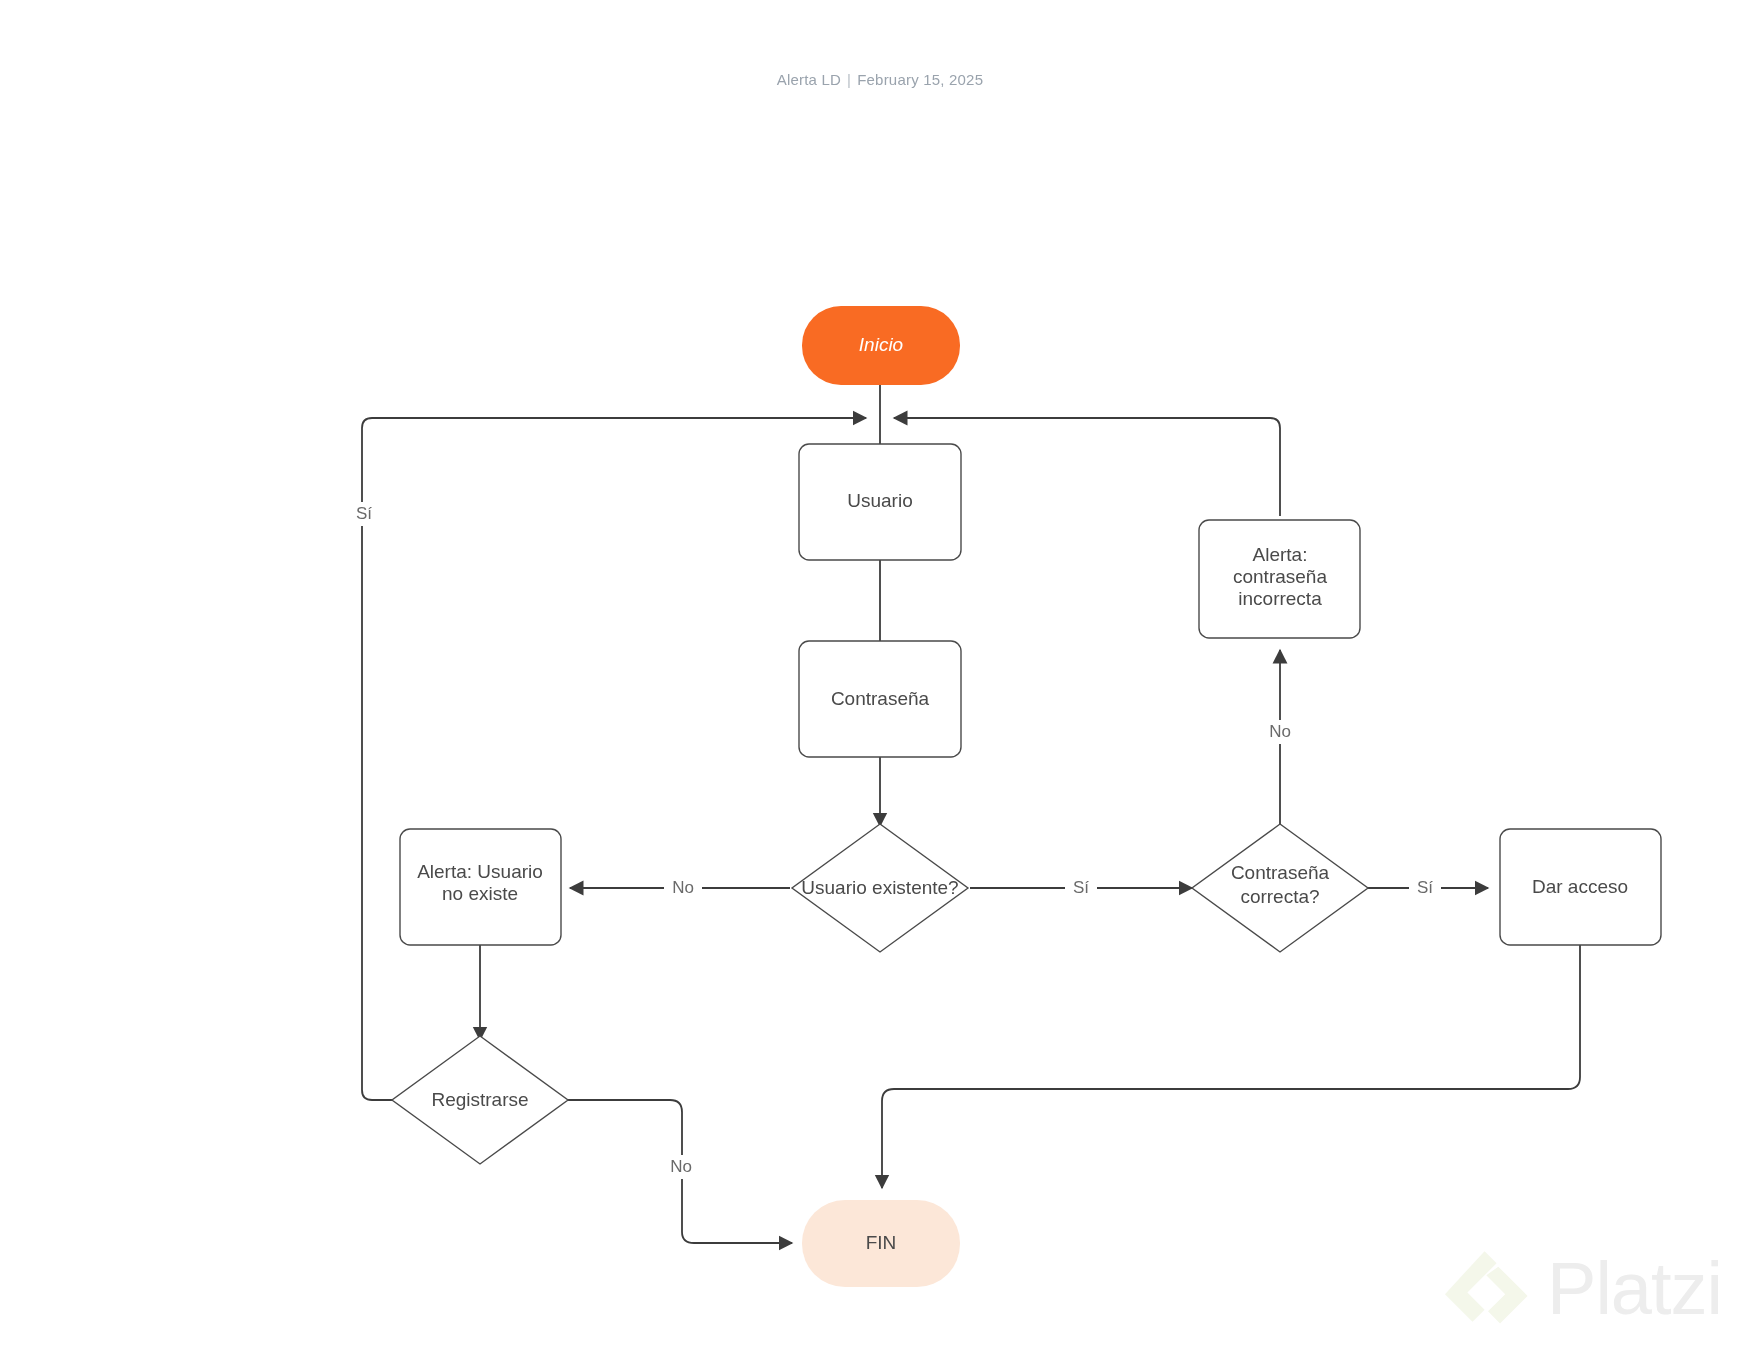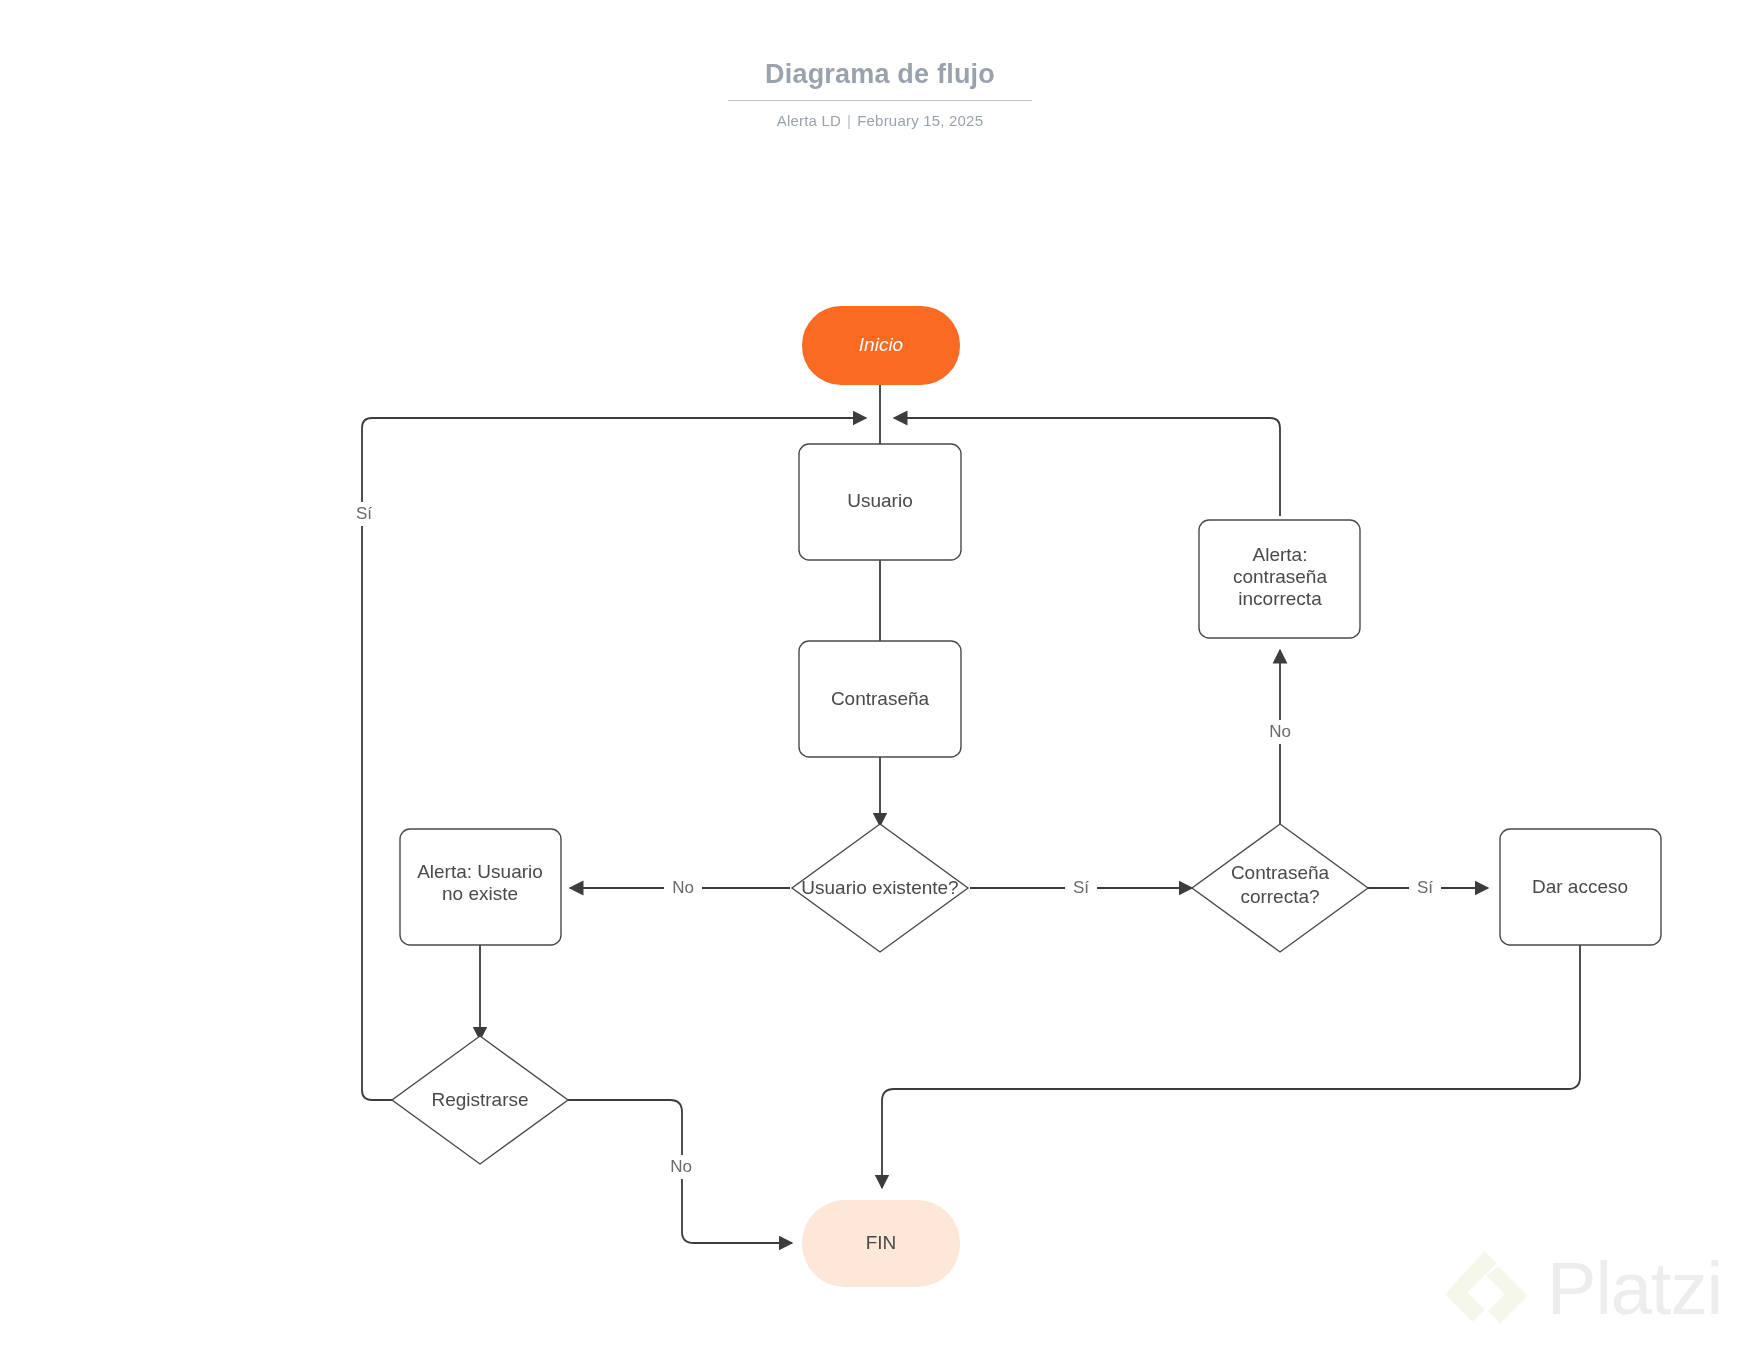--- a/index.html
+++ b/index.html
@@ -122,24 +122,20 @@
     font-weight: 400;
     color: #ededed;
     letter-spacing: -1px;
     line-height: 1;
   }
 </style>
 </head>
 <body>
 
 <div class="doc-header">
-  <div>
-    <div class="doc-title">Diagrama de flujo</div>
-    <div class="title-rule"></div>
-  </div>
   <div class="doc-subtitle">
     <span>Alerta LD</span><span class="sep">|</span><span>February 15, 2025</span>
   </div>
 </div>
 
 <div class="canvas">
 <svg class="flow" viewBox="0 0 1760 1360" xmlns="http://www.w3.org/2000/svg">
   <defs>
     <marker id="arrow" viewBox="0 0 12 12" refX="10" refY="6" markerWidth="9" markerHeight="9" orient="auto-start-reverse">
       <path d="M 0 0.5 L 11 6 L 0 11.5 z" fill="#3c3c3c"></path>

